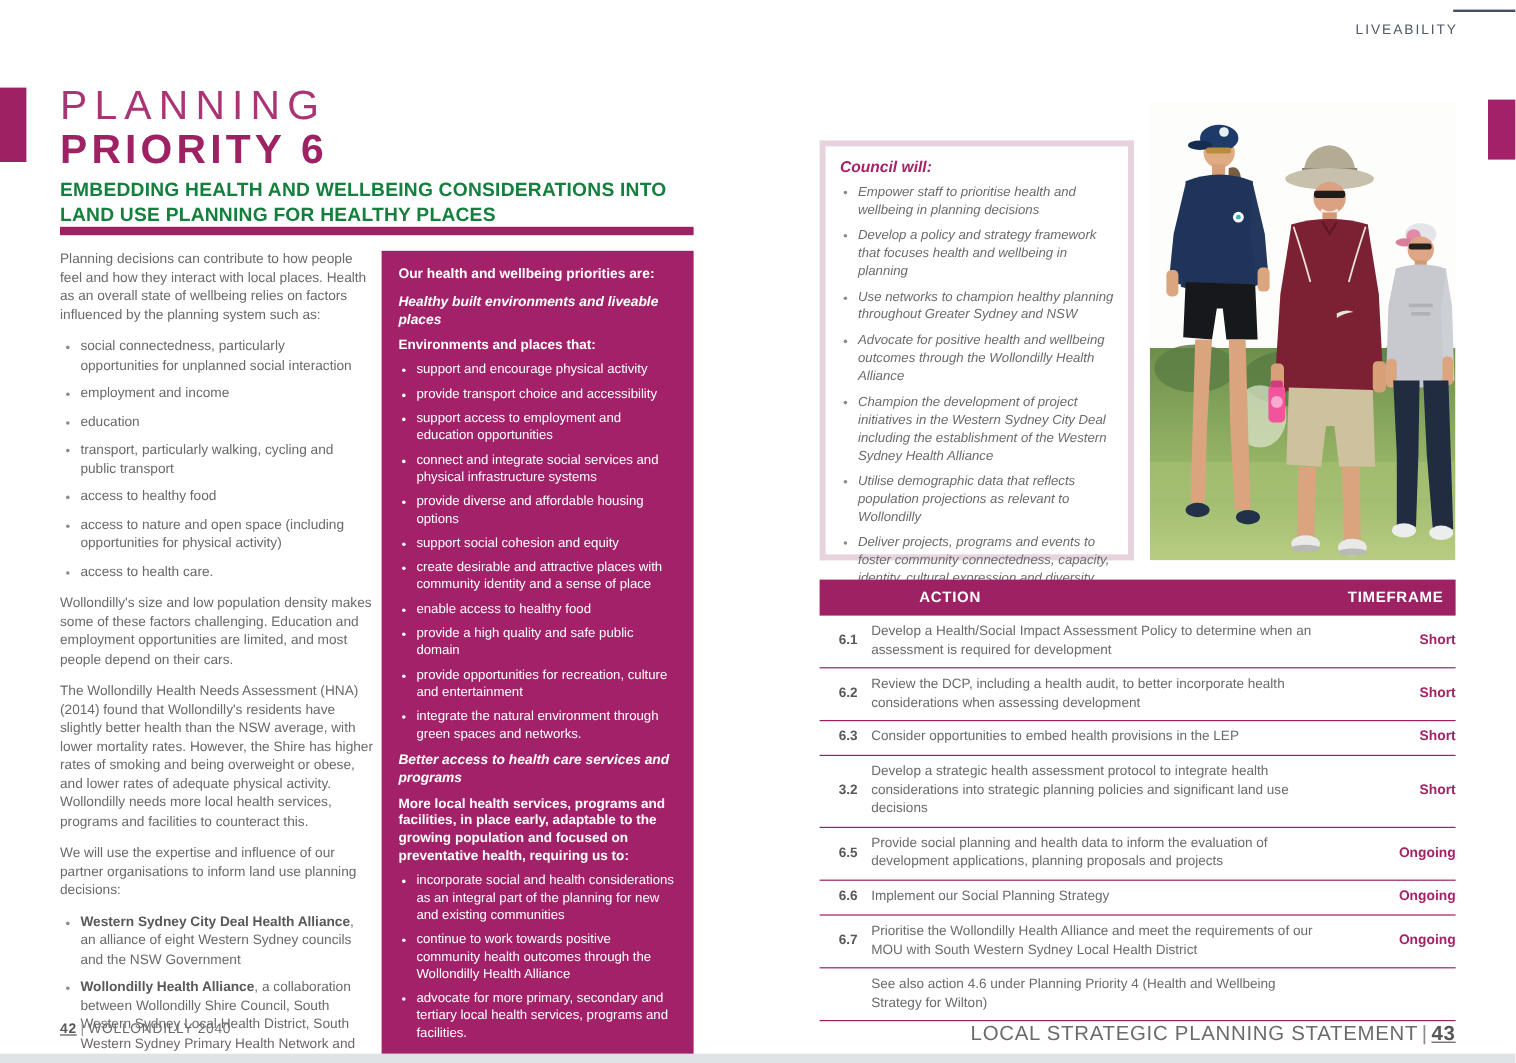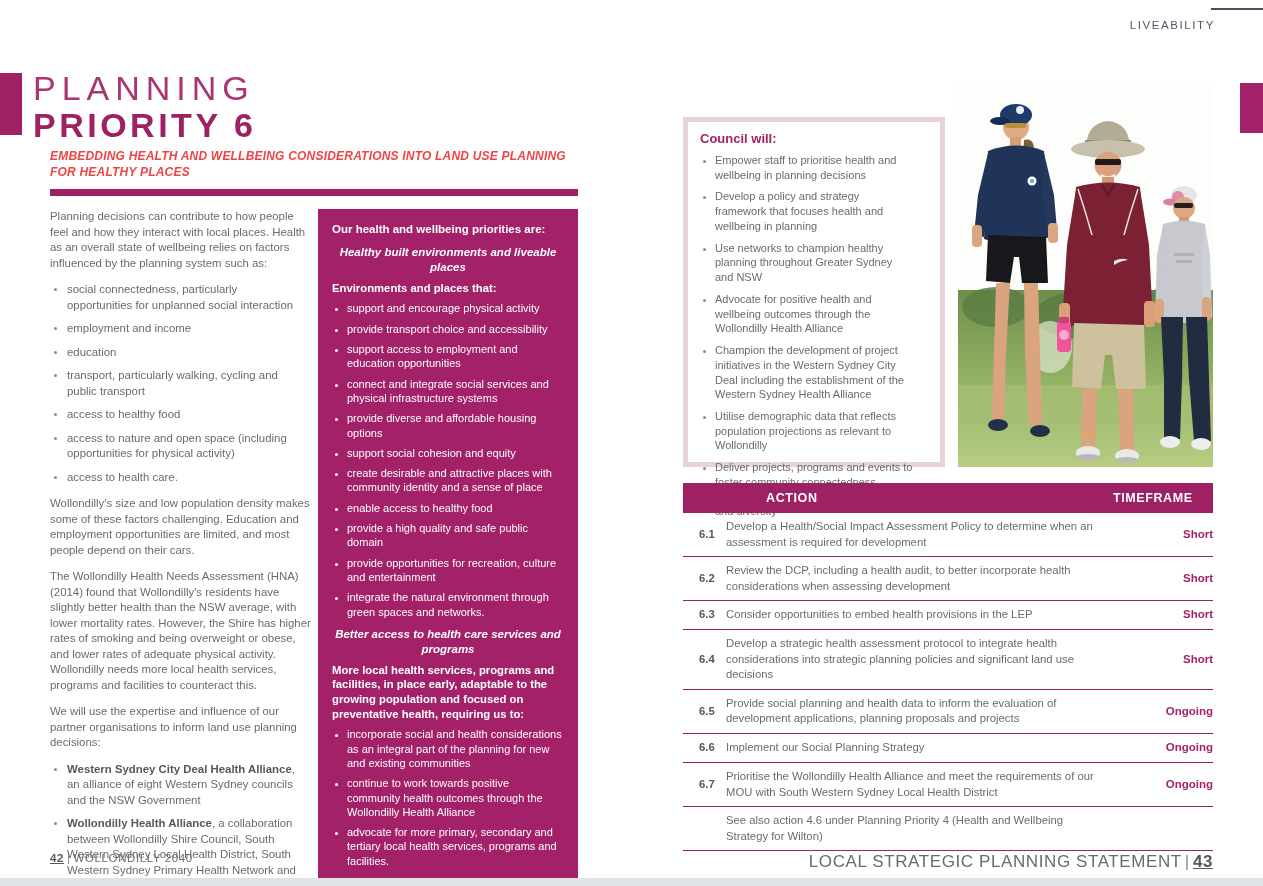--- a/index.html
+++ b/index.html
@@ -5,56 +5,56 @@
   html,body{margin:0;padding:0;width:1263px;height:886px;background:#ffffff;
     font-family:"Liberation Sans", sans-serif;position:relative;overflow:hidden;
     -webkit-font-smoothing:antialiased;}
   .abs{position:absolute;}
   
   .section-label{top:19px;right:48px;font-size:11.5px;letter-spacing:1.6px;color:#4e5a68;}
   .top-right-rule{top:8px;right:0;width:52px;height:2px;background:#42505f;}
   .left-tab{left:0;top:73px;width:22px;height:62px;background:#9e2164;}
   .right-tab{right:0;top:83px;width:23px;height:50px;background:#a32168;}
   
-  .title-block{left:33px;top:70px;line-height:1.08;}
+  .title-block{left:50px;top:70px;line-height:1.08;}
   .title-line1{font-size:34px;font-weight:400;letter-spacing:6px;color:#aa3474;}
   .title-line2{font-size:34px;font-weight:700;letter-spacing:3.5px;color:#9e2164;}
-  .subtitle{left:50px;top:149px;width:532px;font-size:12px;font-weight:700;
-    line-height:1.3;color:#ef4444;letter-spacing:0.2px;font-style:italic;}
+  .subtitle{left:50px;top:149px;width:532px;font-size:16px;font-weight:700;
+    line-height:1.3;color:#15803d;letter-spacing:0.2px;}
   .accent-rule{left:50px;top:189px;width:528px;height:7px;background:#9e2164;}
   
   .left-col{left:50px;top:209px;width:264px;font-size:11.4px;line-height:1.36;color:#696a6c;}
   .left-col p{margin:0 0 11px 0;}
   .left-col ul{margin:0 12px 11px 0;padding-left:17px;}
   .left-col li{margin-bottom:8px;}
   .left-col li::marker{color:#8a8b8d;font-size:10px;}
   .bold-dark{font-weight:700;color:#57585a;}
   
   .prior-panel{left:318px;top:209px;width:260px;height:708px;background:#a32168;
     color:#ffffff;box-sizing:border-box;padding:13px 14px 10px 14px;font-size:11px;line-height:1.3;}
   .prior-panel .ph{font-weight:700;margin:0 0 8px 0;font-size:11.5px;}
-  .prior-panel .theme{font-weight:700;font-style:italic;margin:0 0 6px 0;font-size:11.5px;text-align:center;}
+  .prior-panel .theme{font-weight:700;font-style:italic;margin:0 0 6px 0;font-size:11.5px;}
   .prior-panel .lead{font-weight:700;margin:0 0 6px 0;font-size:11.3px;}
   .prior-panel ul{margin:0 0 8px 0;padding-left:15px;}
   .prior-panel li{margin-bottom:6px;}
   .prior-panel li::marker{color:#ffffff;font-size:9px;}
   
   .council-panel{left:683px;top:117px;width:262px;height:350px;box-sizing:border-box;
-    border:5px solid #e7d3dd;background:#fff;padding:9px 27px 6px 12px;}
+    border:5px solid #e7d3dd;background:#fff;padding:9px 12px 6px 12px;font-style:italic;}
   .council-panel .ch{color:#a42367;font-weight:700;font-size:13px;margin:0 0 7px 0;}
   .council-panel ul{margin:0;padding-left:15px;font-size:11px;line-height:1.34;color:#6a6b6d;}
   .council-panel li{margin-bottom:7px;}
   .council-panel li::marker{color:#8a8b8d;font-size:9px;}
   
   .photo{left:958px;top:85px;width:255px;height:382px;overflow:hidden;background:#fdfdfd;}
   
   .tbl{left:683px;top:483px;width:530px;font-size:11.3px;color:#6a6b6d;}
   .trow,.thead{display:grid;grid-template-columns:43px 1fr 100px;align-items:center;padding-left:40px;}
   .thead{background:#9e2164;color:#ffffff;height:30px;font-weight:700;font-size:12.5px;letter-spacing:0.6px;}
-  .thead .th-time{text-align:left;}
+  .thead .th-time{text-align:center;}
   .trow{border-bottom:1px solid #9e2164;padding:6px 0;line-height:1.38;}
   .td-id{font-weight:700;color:#57585a;padding-left:16px;align-self:center;}
   .td-action{padding-right:14px;}
   .td-time{text-align:right;font-weight:700;color:#a42367;font-size:11.5px;}
   
   .footer-left{left:50px;top:852px;font-size:11.5px;color:#6a6b6d;letter-spacing:0.6px;}
   .footer-right{top:852px;left:683px;width:530px;text-align:right;font-size:17px;color:#6a6b6d;letter-spacing:0.6px;}
   .pgnum{font-weight:700;color:#57585a;text-decoration:underline;}
   .pipe{padding:0 3px;color:#8a8b8d;}
   .bottom-strip{left:0;bottom:0;width:1263px;height:8px;background:#e0e3e5;}
@@ -232,21 +232,21 @@
     <div class="td-id">6.2</div>
     <div class="td-action">Review the DCP, including a health audit, to better incorporate health considerations when assessing development</div>
     <div class="td-time">Short</div>
   </div>
   <div class="trow">
     <div class="td-id">6.3</div>
     <div class="td-action">Consider opportunities to embed health provisions in the LEP</div>
     <div class="td-time">Short</div>
   </div>
   <div class="trow">
-    <div class="td-id">6.4</div>
+    <div class="td-id">3.2</div>
     <div class="td-action">Develop a strategic health assessment protocol to integrate health considerations into strategic planning policies and significant land use decisions</div>
     <div class="td-time">Short</div>
   </div>
   <div class="trow">
     <div class="td-id">6.5</div>
     <div class="td-action">Provide social planning and health data to inform the evaluation of development applications, planning proposals and projects</div>
     <div class="td-time">Ongoing</div>
   </div>
   <div class="trow">
     <div class="td-id">6.6</div>

